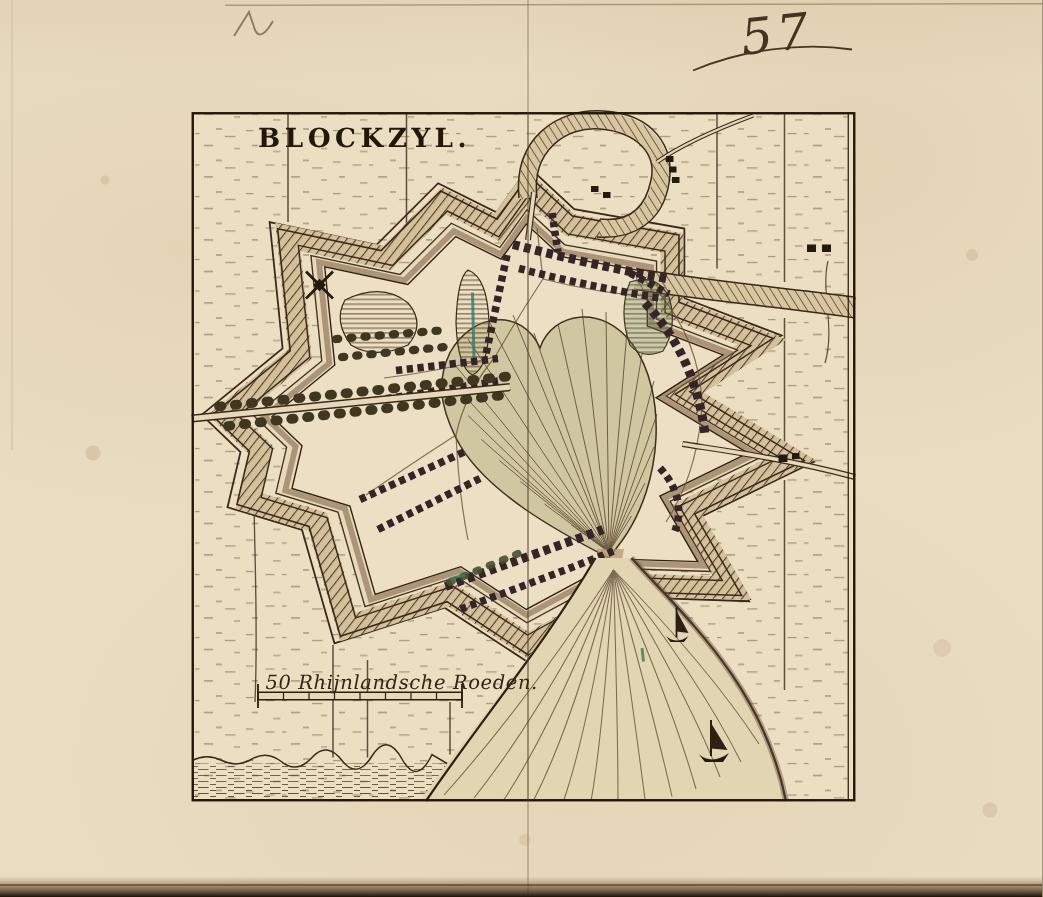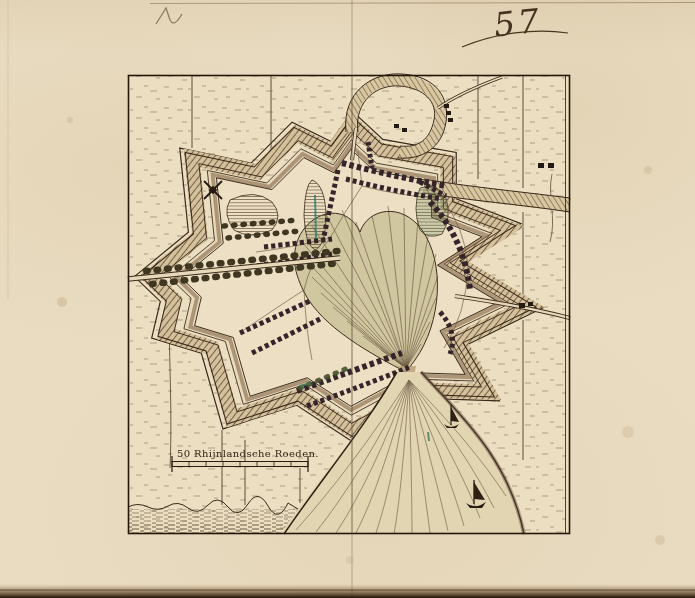--- a/index.html
+++ b/index.html
@@ -13,21 +13,21 @@
       linear-gradient(to bottom, rgba(190,160,120,.14), rgba(190,160,120,0) 9%);
     font-family:"DejaVu Serif", serif;
   }
   svg{position:absolute;left:0;top:0;}
   .title{
     position:absolute;left:172px;top:83px;
     font-size:17.5px;font-weight:bold;letter-spacing:3px;color:#221809;
   }
   .scale-label{
     position:absolute;left:177px;top:448px;
-    font-size:10px;letter-spacing:.4px;color:#332416;
+    font-style:italic;font-size:13px;letter-spacing:.4px;color:#332416;
   }
   .folio{
     position:absolute;left:494px;top:3px;
     font-style:italic;font-size:33px;letter-spacing:3px;color:#46331f;
     transform:rotate(-6deg);
   }
 </style>
 </head>
 <body>
 
@@ -268,16 +268,17 @@
         <circle cx="350" cy="560" r="4" opacity="0.2"></circle>
   </g>
   <g>
     <path d="M150,3.5 L695,2.5" stroke="#7a5f45" stroke-width="1" opacity="0.5"></path>
     <path d="M8,0 V300" stroke="#c9b694" stroke-width="1.5" opacity="0.35"></path>
     <rect x="0" y="584" width="695" height="14" fill="url(#edgeG)"></rect>
     <line x1="0" y1="590" x2="695" y2="590" stroke="#2a1a0c" stroke-width="1" opacity="0.6"></line>
   </g>
 </svg>
 
+<div class="title">BLOCKZYL.</div>
 <div class="scale-label">50 Rhijnlandsche Roeden.</div>
 <div class="folio">57</div>
 
 </div>
 
 </body></html>

